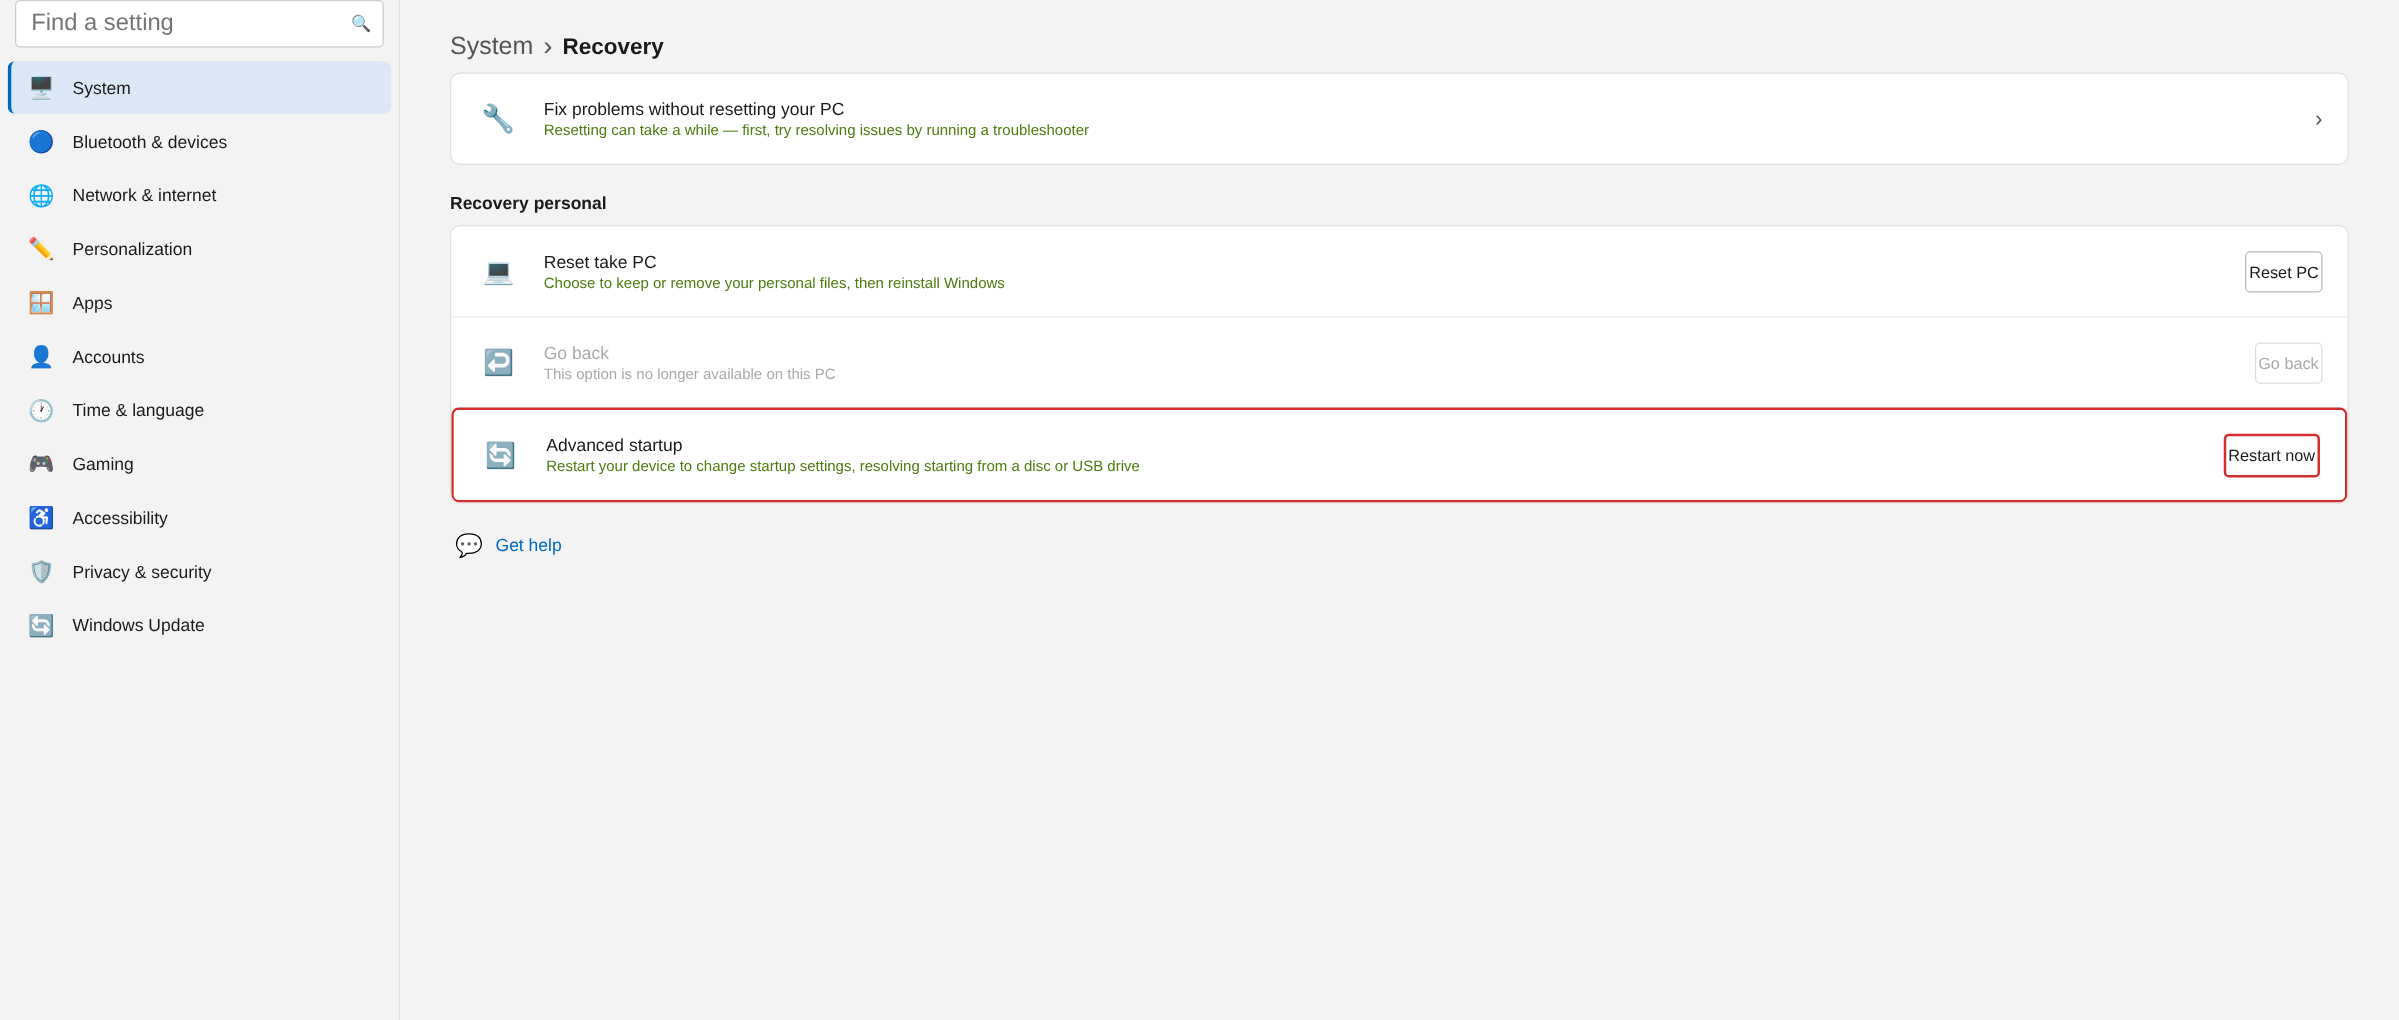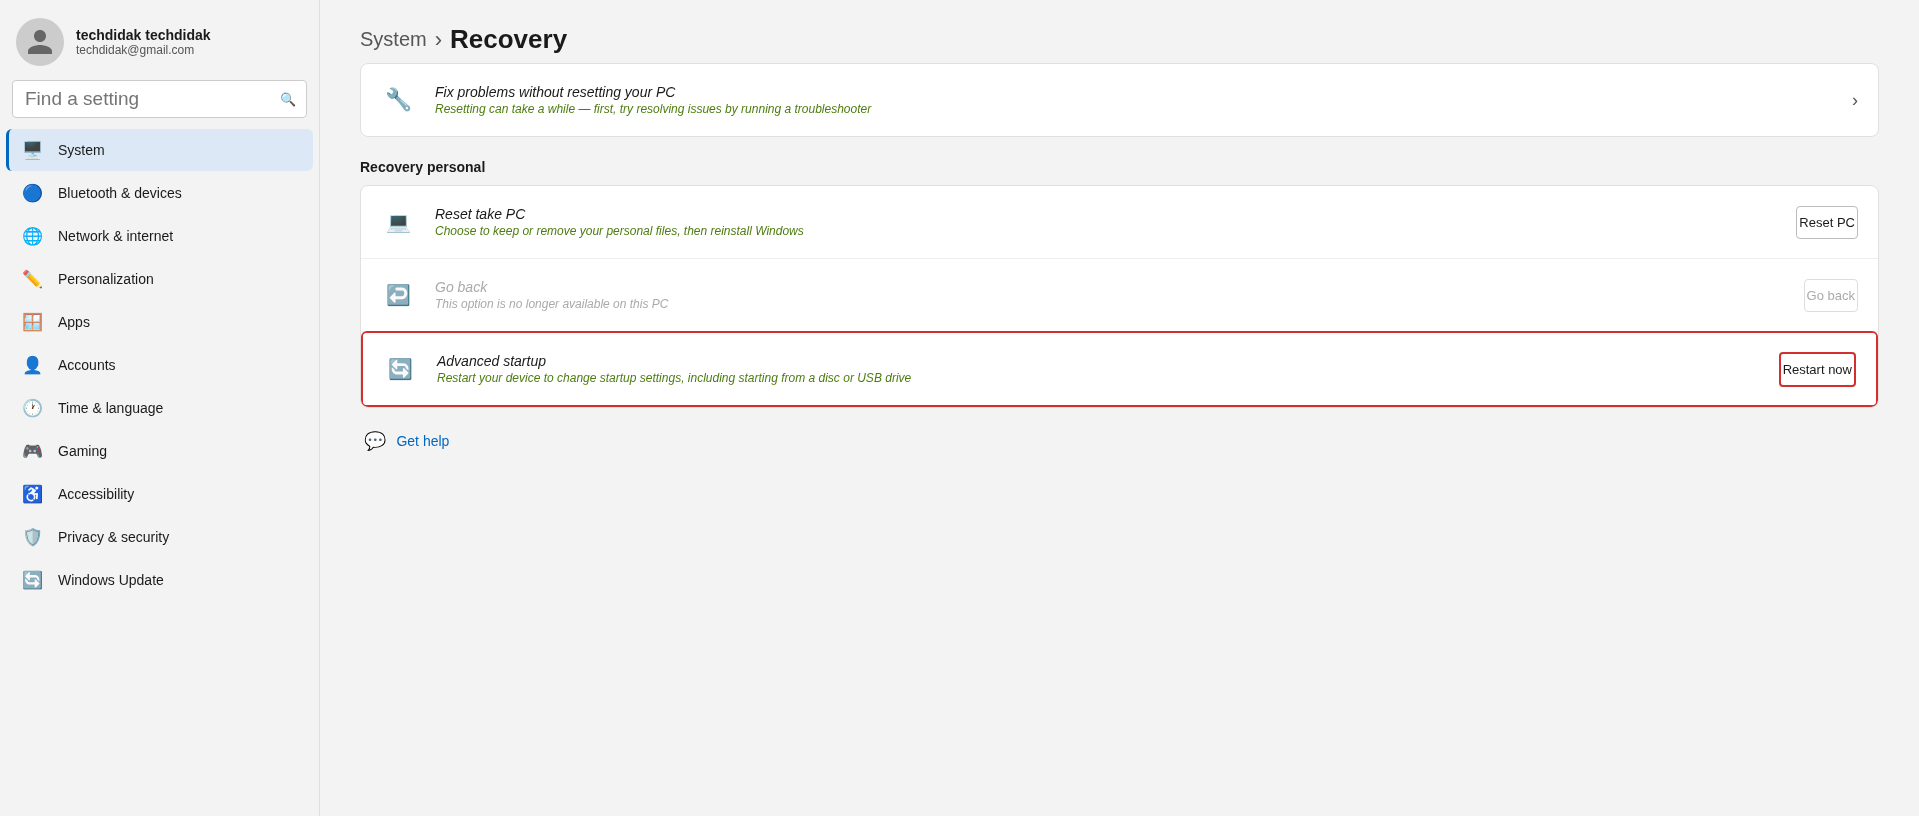--- a/index.html
+++ b/index.html
@@ -135,21 +135,21 @@
       font-size: 20px;
       color: #555;
       margin-bottom: 8px;
       display: flex;
       align-items: center;
       gap: 8px;
     }
 
     .breadcrumb .current {
       font-weight: 700;
-      font-size: 26px;
+      font-size: 18px;
       color: #1a1a1a;
     }
 
     .breadcrumb .separator {
       font-size: 22px;
       color: #555;
     }
 
     .page-subtitle {
       font-size: 13px;
@@ -180,21 +180,20 @@
       display: flex;
       align-items: center;
       justify-content: center;
       font-size: 22px;
       flex-shrink: 0;
       color: #444;
     }
 
     .card-text {
       flex: 1;
-      font-style: italic;
     }
 
     .card-title {
       font-size: 14px;
       font-weight: 500;
       color: #1a1a1a;
       margin-bottom: 2px;
     }
 
     .card-desc {
@@ -306,31 +305,20 @@
       align-items: center;
       padding: 18px 20px;
       gap: 18px;
       background: #fff;
     }
   </style>
 </head>
 <body>
 
 <nav class="sidebar">
-  <div class="user-profile">
-    <div class="avatar">
-      <svg viewBox="0 0 24 24" xmlns="http://www.w3.org/2000/svg">
-        <path d="M12 12c2.7 0 4.8-2.1 4.8-4.8S14.7 2.4 12 2.4 7.2 4.5 7.2 7.2 9.3 12 12 12zm0 2.4c-3.2 0-9.6 1.6-9.6 4.8v2.4h19.2v-2.4c0-3.2-6.4-4.8-9.6-4.8z"></path>
-      </svg>
-    </div>
-    <div class="user-info">
-      <span class="user-name">techdidak techdidak</span>
-      <span class="user-email">techdidak@gmail.com</span>
-    </div>
-  </div>
 
   <div class="search-box">
     <input type="text" placeholder="Find a setting" style="">
     <span class="search-icon">🔍</span>
   </div>
 
   <div id="nav-list">
       <div class="nav-item active">
       <span class="nav-icon">🖥️</span>
       <span class="nav-label">System</span>
@@ -414,21 +402,21 @@
           <div class="card-title" style="color:#aaa;">Go back</div>
           <div class="card-desc" style="color:#bbb;">This option is no longer available on this PC</div>
         </div>
         <button class="option-btn grayed-btn" disabled="">Go back</button>
       </div>
       <div class="advanced-row-wrapper">
         <div class="advanced-option-row">
         <div class="option-icon" style="color:#444;">🔄</div>
         <div class="card-text">
           <div class="card-title">Advanced startup</div>
-          <div class="card-desc">Restart your device to change startup settings, including starting from a disc or USB drive</div>
+          <div class="card-desc">Restart your device to change startup settings, resolving starting from a disc or USB drive</div>
         </div>
         <button class="option-btn highlighted-btn">Restart now</button>
       </div>
       </div>
     </div>
 
   <div class="get-help-row">
     <span class="get-help-icon">💬</span>
     <a class="get-help-link">Get help</a>
   </div>

